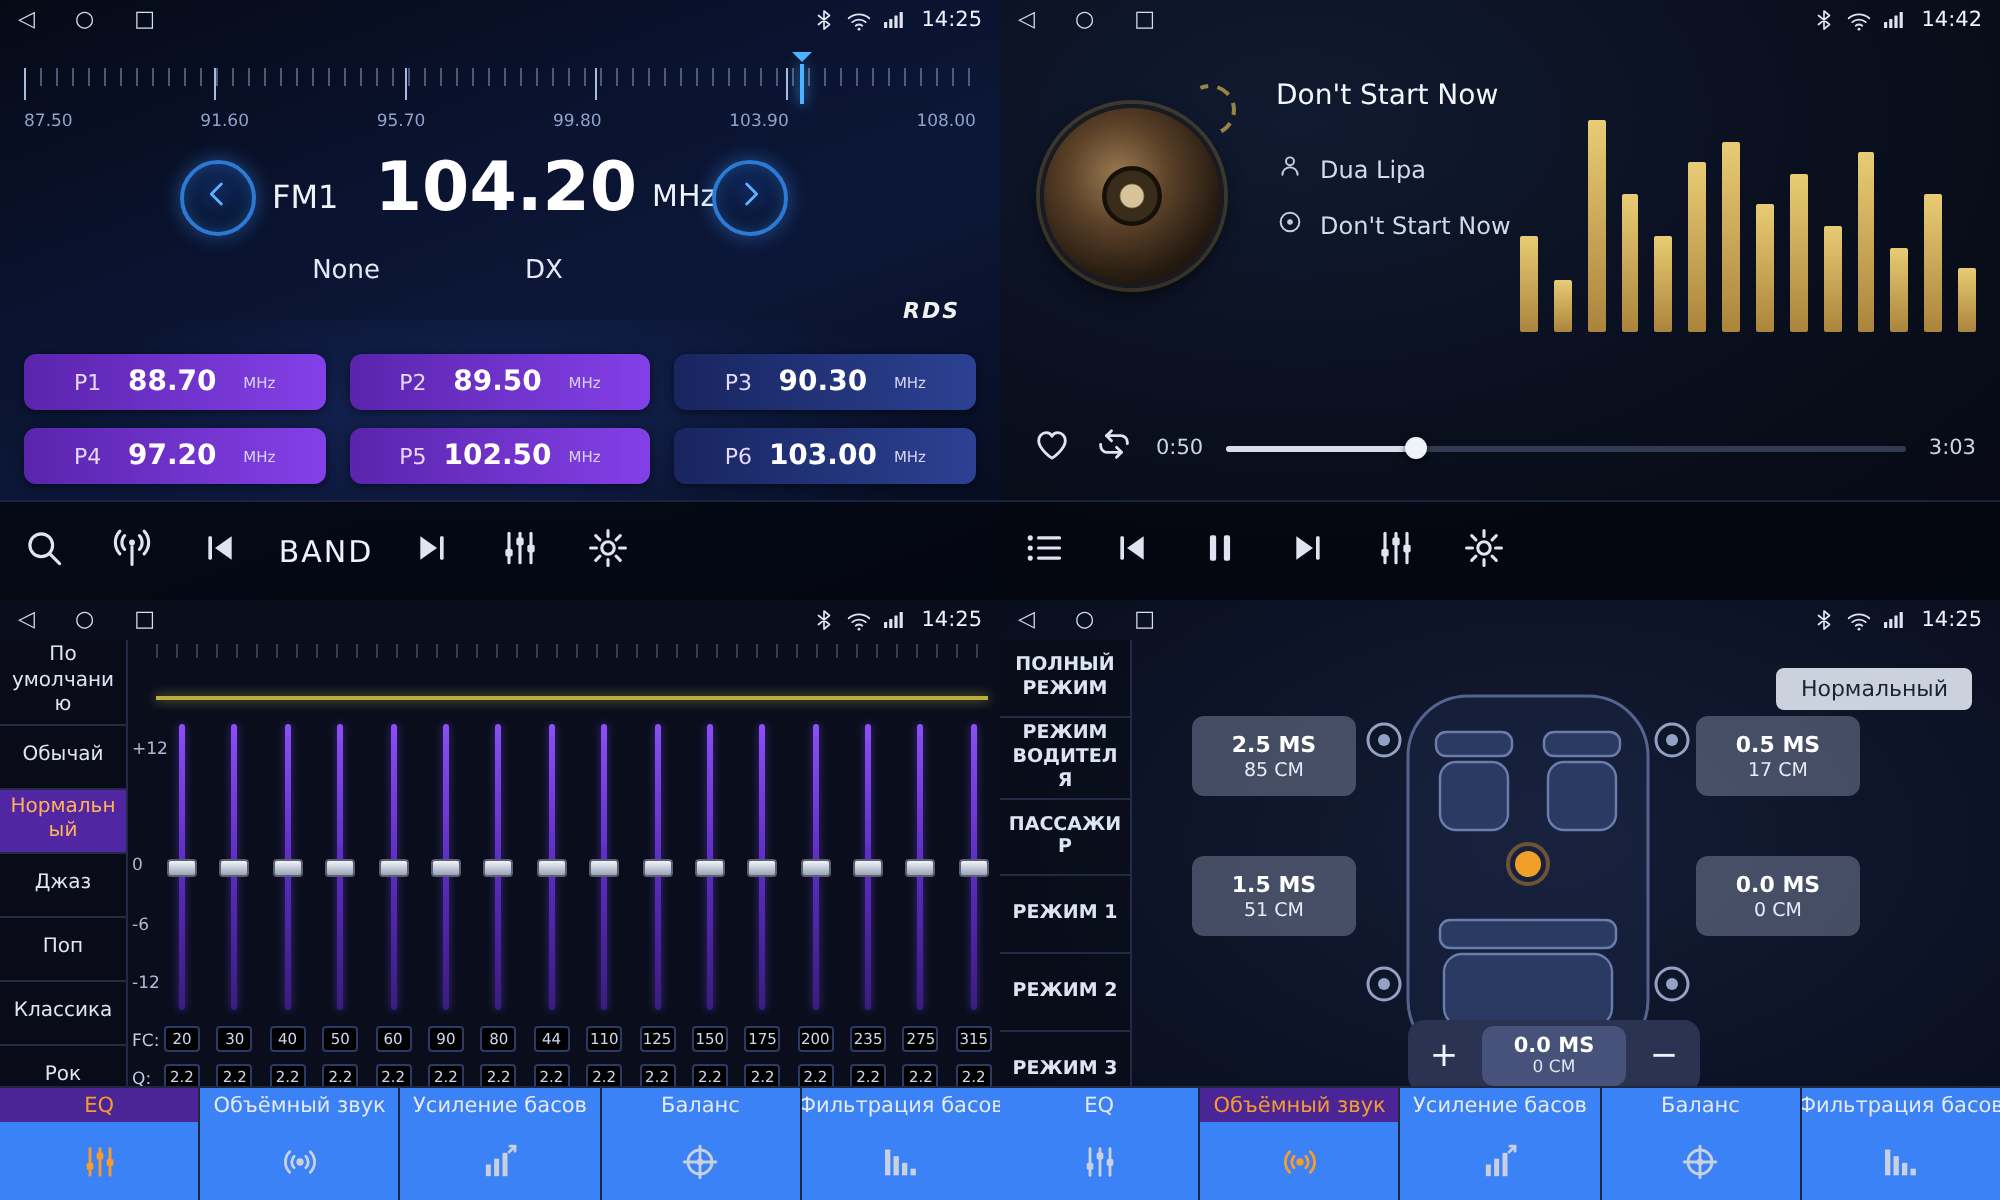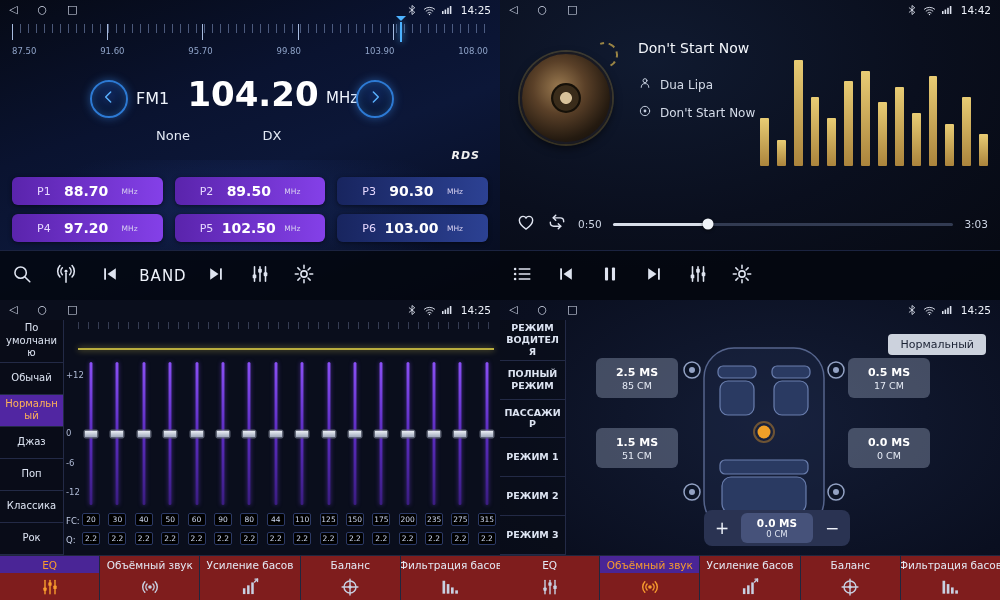--- a/index.html
+++ b/index.html
@@ -19,21 +19,21 @@
   
   .statusbar { position:absolute; top:0; left:0; right:0; height:20px; display:flex;
     justify-content:space-between; align-items:center; padding:0 9px; z-index:6; }
   .nav-icons { display:flex; gap:20px; }
   .nav { font-size:11px; color:#d5dcec; cursor:pointer; line-height:20px; }
   .status-right { display:flex; align-items:center; gap:5px; }
   .status-right .sicon { display:flex; }
   .time { font-size:10.5px; color:#eef2fa; margin-left:3px; }
 
   
-  .freq-scale { position:absolute; left:12px; right:12px; top:24px; height:36px;text-align:center; }
+  .freq-scale { position:absolute; left:12px; right:12px; top:34px; height:36px;text-align:center; }
   .ticks { position:relative; height:16px; }
   .ticks .minor { position:absolute; top:0; left:0; right:0; height:9px;
      background:repeating-linear-gradient(90deg, rgba(130,150,195,.55) 0 1px, transparent 1px 8px); }
   .ticks .major { position:absolute; top:0; left:0; right:0; height:16px;
      background:repeating-linear-gradient(90deg, #a8bce0 0 1px, transparent 1px 20%); }
   .scale-pointer { position:absolute; top:-2px; height:20px; width:2px; background:#4db2ff;
      box-shadow:0 0 7px #4db2ff; cursor:pointer; }
   .scale-pointer::before { content:""; position:absolute; top:-6px; left:-4px;
      border:5px solid transparent; border-top-color:#4db2ff; }
   .scale-labels { display:flex; justify-content:space-between; font-size:8.5px; color:#8fa3c8; margin-top:6px; }
@@ -91,21 +91,21 @@
      transform:translate(-50%,-50%); box-shadow:0 1px 3px rgba(0,0,0,.65); }
 
   
   .side-list { position:absolute; left:0; top:20px; bottom:45px; width:64px; background:rgba(8,11,22,.6);
      border-right:1px solid #232a46; display:flex; flex-direction:column; }
   .side-item { flex:1; display:flex; align-items:center; justify-content:center; text-align:center;
      font-size:10px; color:#dde4f2; border-bottom:1px solid #232a46; padding:2px 3px; cursor:pointer;
      overflow-wrap:anywhere; line-height:1.25; }
   .side-item.active { background:#5126a2; color:#ffb357; }
   .side-item.mode { font-weight:bold; font-size:9.5px; }
-  .tabbar { position:absolute; left:0; right:0; bottom:0; height:45px; background:#7f1d1d;
+  .tabbar { position:absolute; left:0; right:0; bottom:0; height:57px; background:#3b82f6;
      border-top:1px solid #20263e; display:flex; }
   .tab { flex:1; display:flex; flex-direction:column; cursor:pointer; border-right:1px solid #20263e; overflow:hidden; }
   .tab:last-child { border-right:none; }
   .tab .t-label { height:17px; display:flex; align-items:center; justify-content:center; font-size:10.5px;
      color:#e4e9f4; white-space:nowrap; overflow:hidden; padding:0 2px; }
   .tab.active .t-label { background:#4a2596; color:#f79b2e; }
   .tab .t-icon { flex:1; display:flex; align-items:center; justify-content:center; }
 
   
   .eq-panel { position:absolute; left:64px; right:0; top:20px; bottom:45px; }
@@ -719,22 +719,22 @@
                 <rect x="12.4" y="7.5" width="3.2" height="12.5" rx="0.6"></rect>
                 <rect x="17.6" y="4" width="3.2" height="16" rx="0.6"></rect>
               </g>
             </svg>
           </span>
         <span class="time">14:25</span>
       </div>
     </header>
 
     <div class="side-list" id="surround-modes">
+        <div class="side-item mode">ПОЛНЫЙ РЕЖИМ</div>
         <div class="side-item mode">РЕЖИМ ВОДИТЕЛЯ</div>
-        <div class="side-item mode">ПОЛНЫЙ РЕЖИМ</div>
         <div class="side-item mode">ПАССАЖИР</div>
         <div class="side-item mode">РЕЖИМ 1</div>
         <div class="side-item mode">РЕЖИМ 2</div>
         <div class="side-item mode">РЕЖИМ 3</div>
       </div>
     <div class="profile-btn">Нормальный</div>
 
     <div class="car-wrap">
       <svg viewBox="0 0 172 208" width="172" height="208">
         <rect x="26" y="14" width="120" height="182" rx="30" fill="rgba(28,40,70,.45)" stroke="#55648c" stroke-width="1.5"></rect>

